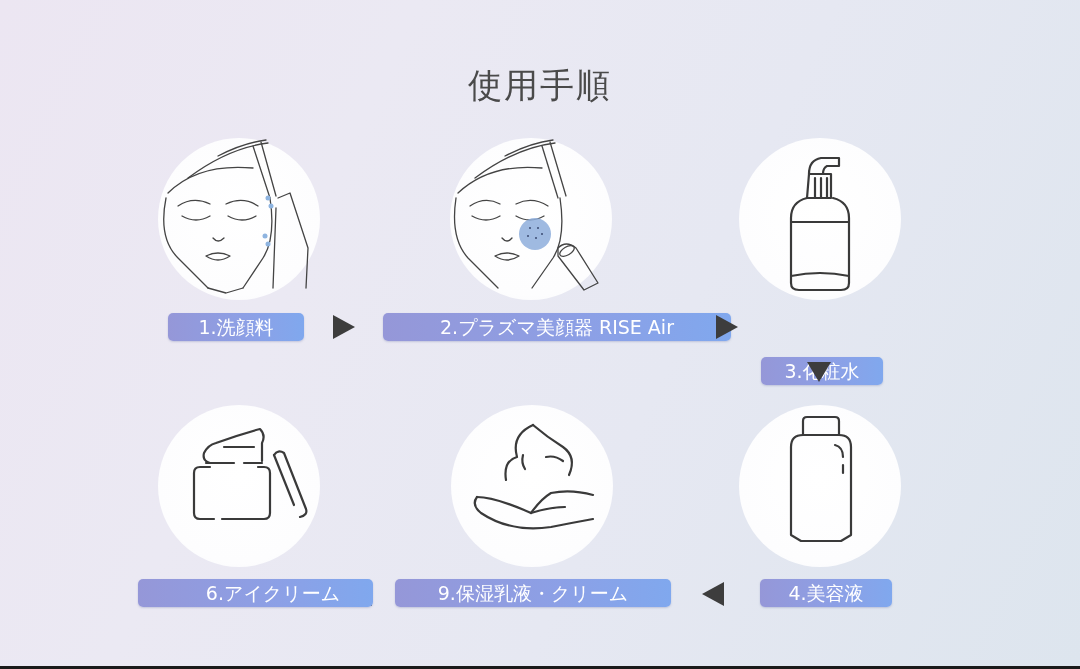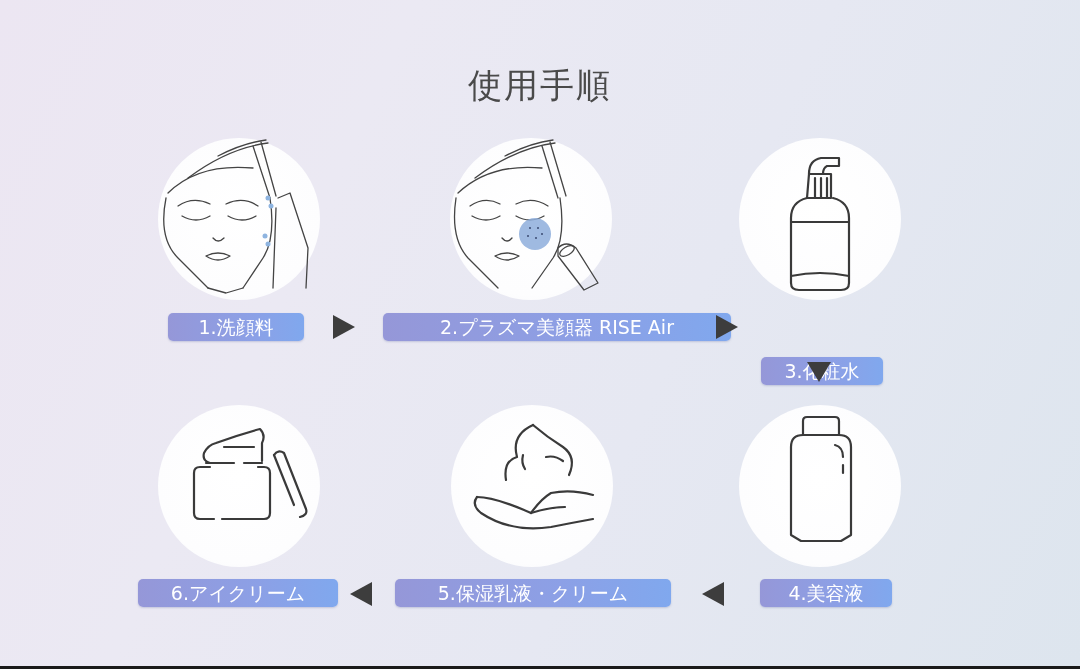--- a/index.html
+++ b/index.html
@@ -126,31 +126,31 @@
   <svg viewBox="0 0 162 162">
     <path class="stroke" d="M82 20 Q60 30 66 52 Q52 56 55 75"></path>
     <path class="stroke" d="M82 20 Q96 32 112 42 Q126 52 118 70"></path>
     <path class="stroke" d="M72 50 Q70 58 74 64"></path>
     <path class="stroke" d="M95 52 Q104 50 112 56"></path>
     <path class="stroke" d="M26 92 Q44 92 80 108 Q100 102 114 102"></path>
     <path class="stroke" d="M80 108 Q90 94 100 88 Q120 84 142 90"></path>
     <path class="stroke" d="M26 92 Q20 100 30 108 Q60 128 100 122 Q120 118 142 114"></path>
   </svg>
 </div>
-<div class="label" style="left:395px; top:579px; width:276px;">5.保湿乳液・クリーム</div>
+<div class="label" style="left:395px; top:579px; width:276px;">9.保湿乳液・クリーム</div>
 
 <div class="arrow left" style="left:350px; top:582px;"></div>
 
 <div class="circle" style="left:158px; top:405px;">
   <svg viewBox="0 0 162 162">
     <path class="stroke" d="M52 58 Q44 56 46 48 Q50 40 58 38 Q80 30 102 24 Q108 30 104 38 L104 56"></path>
     <path class="stroke" d="M66 42 L96 42"></path>
     <path class="stroke" d="M48 58 L76 58"></path>
     <path class="stroke" d="M86 58 L104 58"></path>
     <path class="stroke" d="M52 62 L42 62 Q36 62 36 68 L36 108 Q36 114 42 114 L56 114"></path>
     <path class="stroke" d="M64 114 L106 114 Q112 114 112 108 L112 68 Q112 62 106 62 L100 62"></path>
     <path class="stroke" d="M116 50 Q120 44 126 48 L148 104 Q150 110 142 112"></path>
     <path class="stroke" d="M116 50 L136 100"></path>
   </svg>
 </div>
-<div class="label" style="left:138px; top:579px; width:200px;">6.アイクリーム</div>
+<div class="label" style="left:138px; top:579px; width:200px;padding-left:35px;">6.アイクリーム</div>
 
 <div class="bottom-bar"></div>
 
 </body></html>

